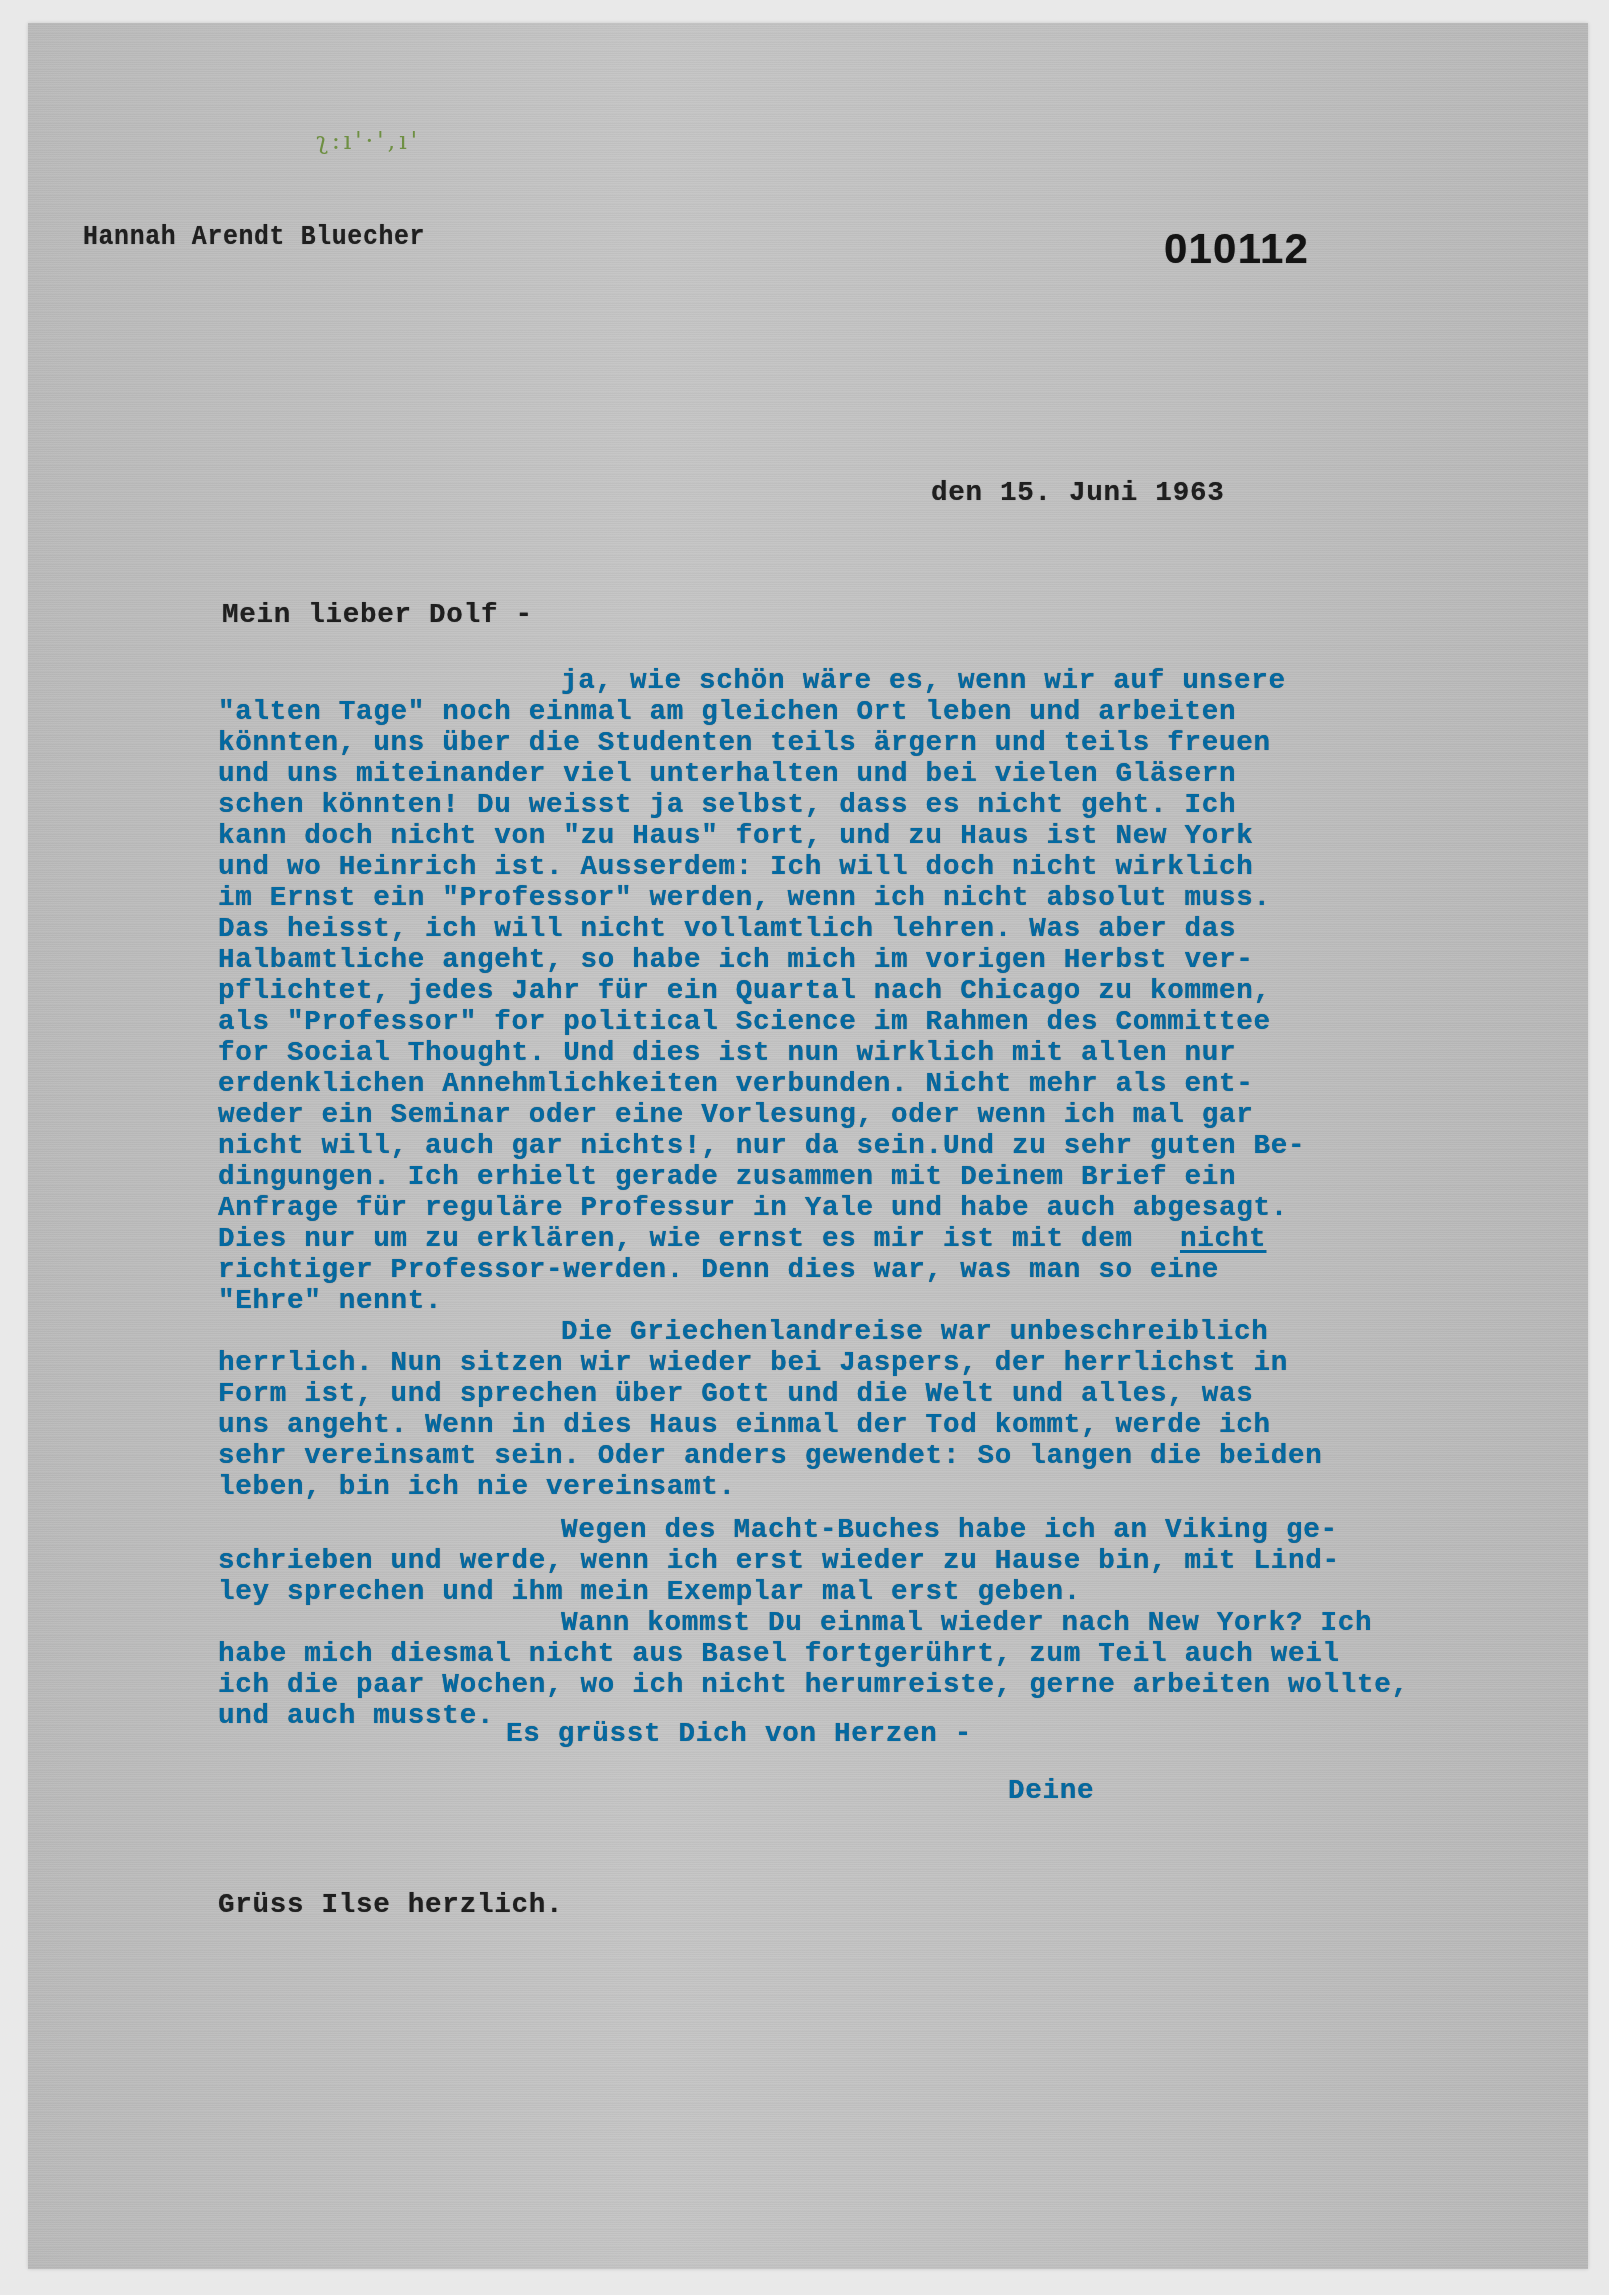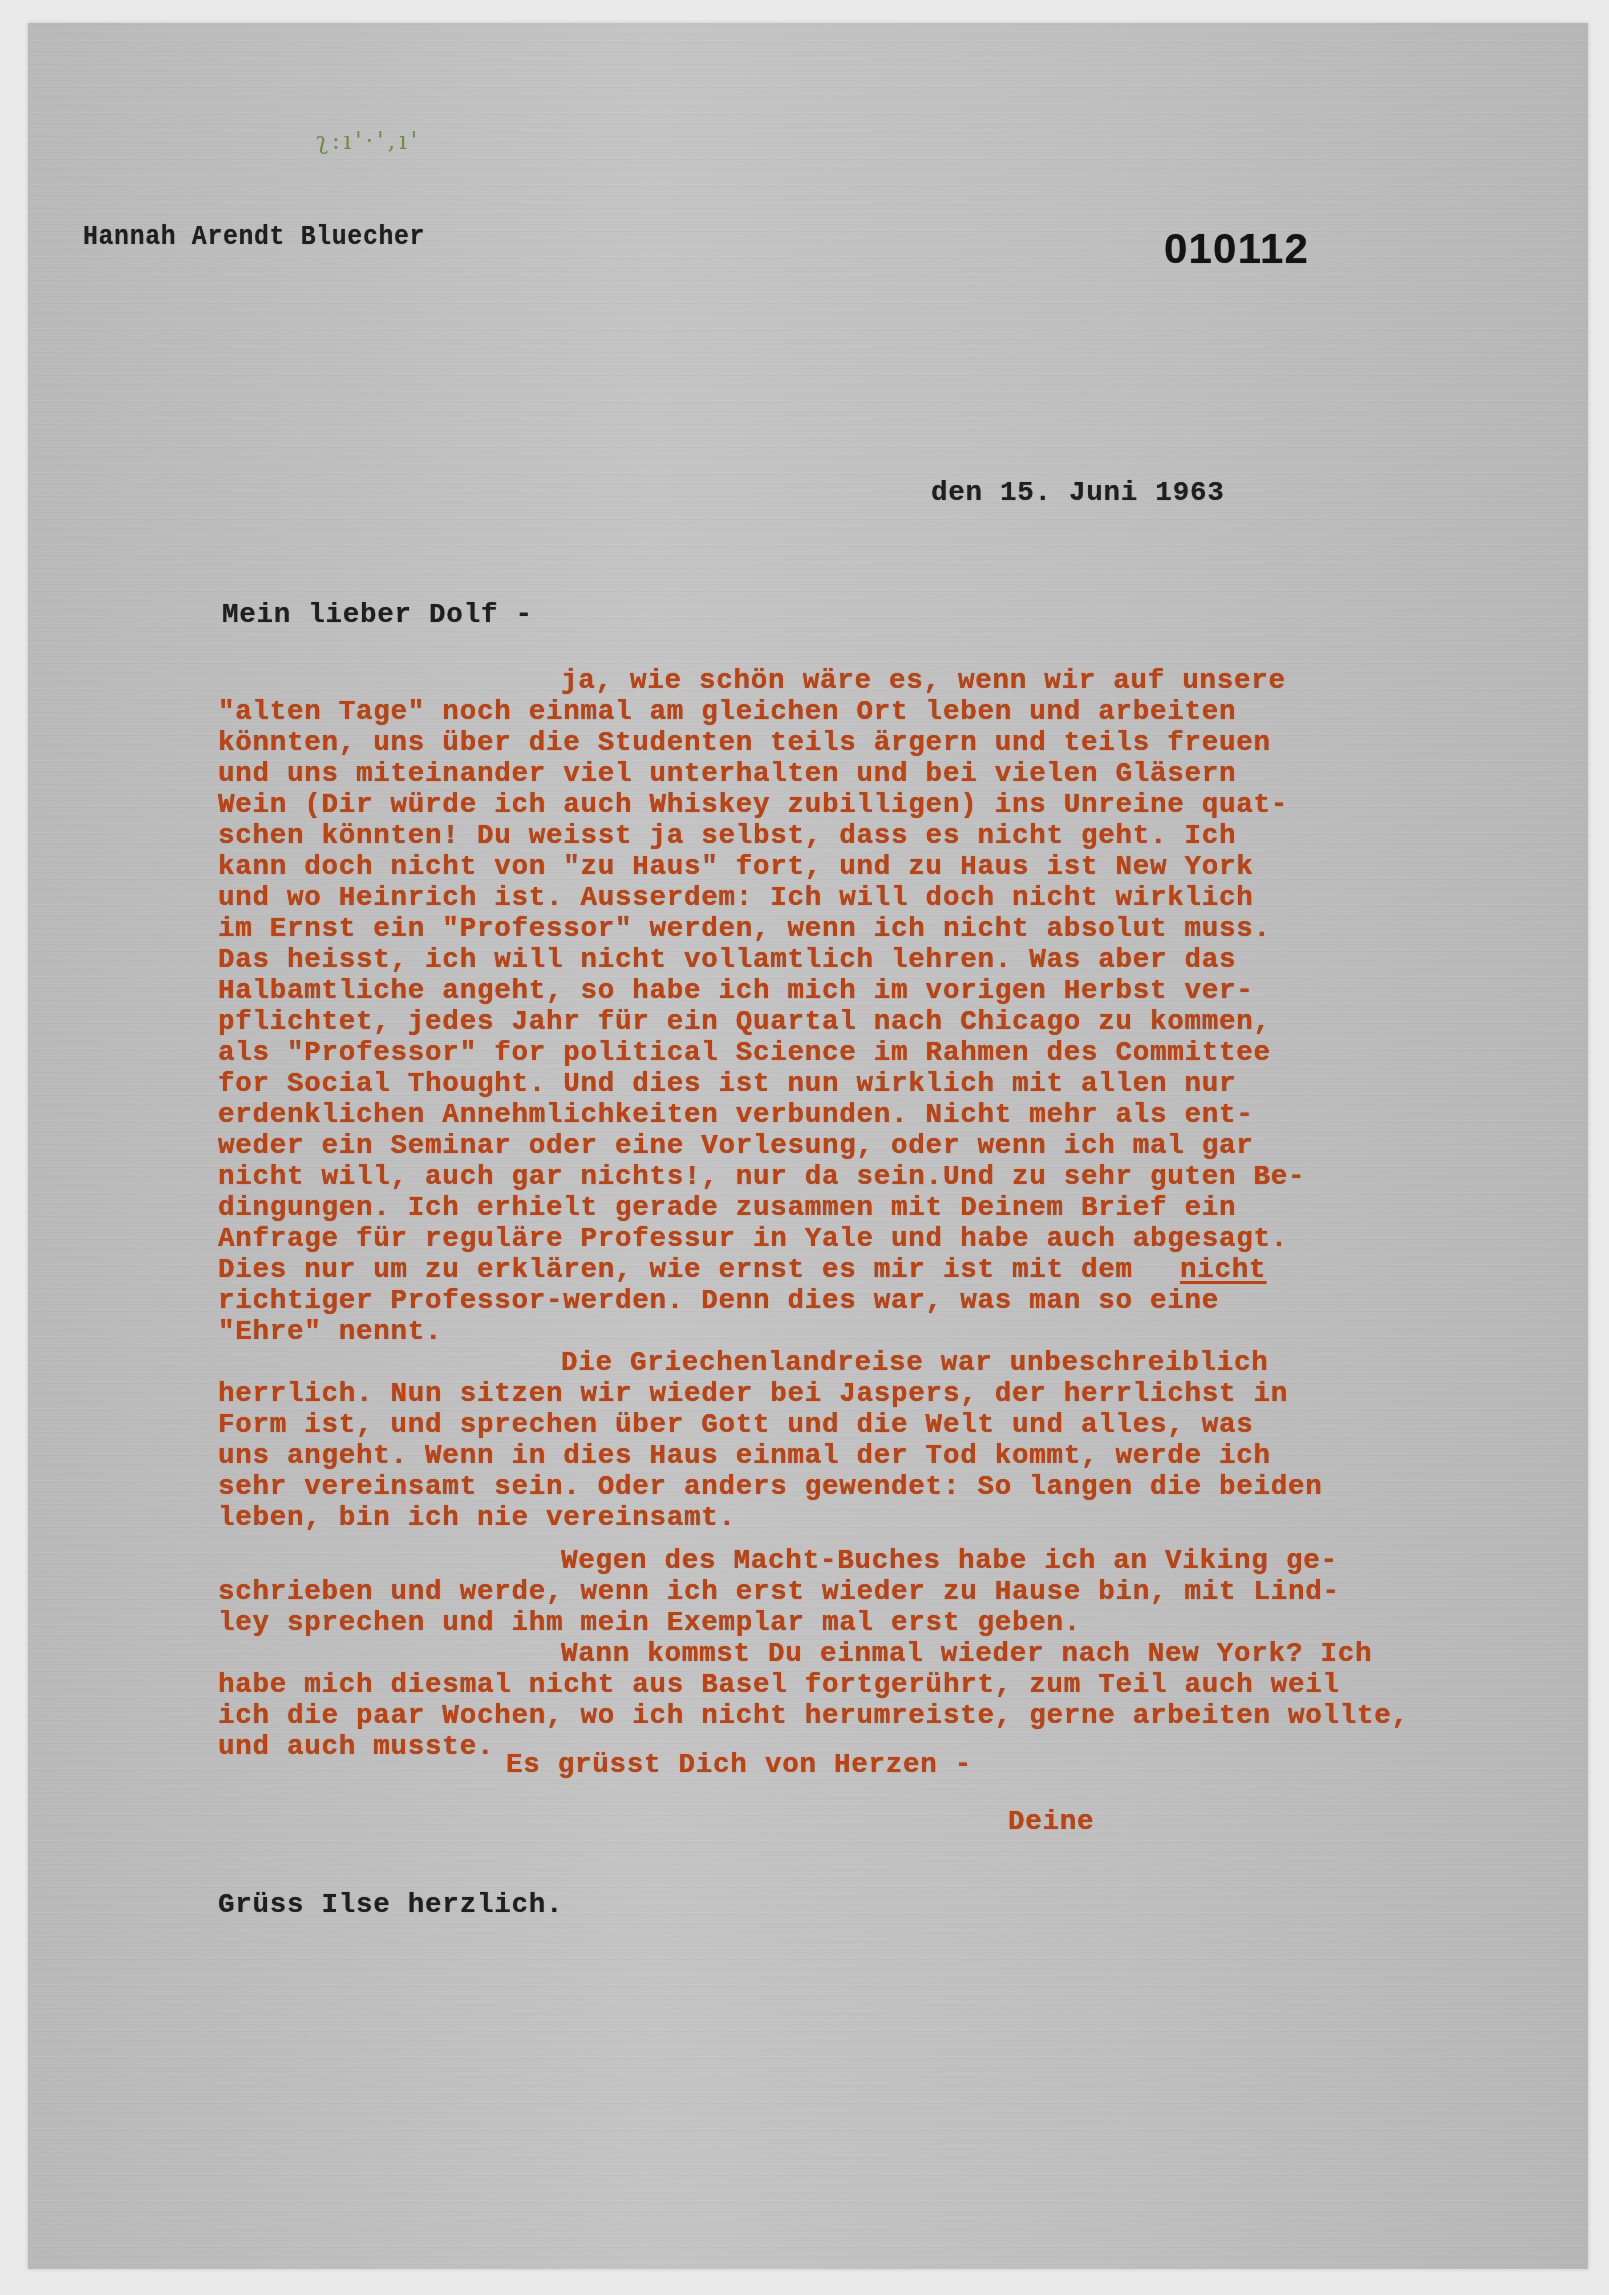--- a/index.html
+++ b/index.html
@@ -78,21 +78,21 @@
       left: 218px;
       top: 665px;
       width: 1256px;
     }
     .line {
       display: block;
       height: 31px;
       font-size: 27.6px;
       line-height: 31px;
       white-space: pre;
-      color: #c2410c;
+      color: #0369a1;
       letter-spacing: 0.7px;
       text-shadow: 0 0 0.9px rgba(0,0,0,0.55);
       font-weight: bold;
     }
     .indent {
       padding-left: 343px;
     }
     .indent-closing {
       padding-left: 288px;
     }
@@ -127,21 +127,20 @@
 
 <div class="typed salutation">Mein lieber Dolf -</div>
 
 <div class="body-block">
 
   <div>
     <span class="line indent">ja, wie schön wäre es, wenn wir auf unsere</span>
     <span class="line">"alten Tage" noch einmal am gleichen Ort leben und arbeiten</span>
     <span class="line">könnten, uns über die Studenten teils ärgern und teils freuen</span>
     <span class="line">und uns miteinander viel unterhalten und bei vielen Gläsern</span>
-    <span class="line">Wein (Dir würde ich auch Whiskey zubilligen) ins Unreine quat-</span>
     <span class="line">schen könnten! Du weisst ja selbst, dass es nicht geht. Ich</span>
     <span class="line">kann doch nicht von "zu Haus" fort, und zu Haus ist New York</span>
     <span class="line">und wo Heinrich ist. Ausserdem: Ich will doch nicht wirklich</span>
     <span class="line">im Ernst ein "Professor" werden, wenn ich nicht absolut muss.</span>
     <span class="line">Das heisst, ich will nicht vollamtlich lehren. Was aber das</span>
     <span class="line">Halbamtliche angeht, so habe ich mich im vorigen Herbst ver-</span>
     <span class="line">pflichtet, jedes Jahr für ein Quartal nach Chicago zu kommen,</span>
     <span class="line">als "Professor" for political Science im Rahmen des Committee</span>
     <span class="line">for Social Thought. Und dies ist nun wirklich mit allen nur</span>
     <span class="line">erdenklichen Annehmlichkeiten verbunden. Nicht mehr als ent-</span>

